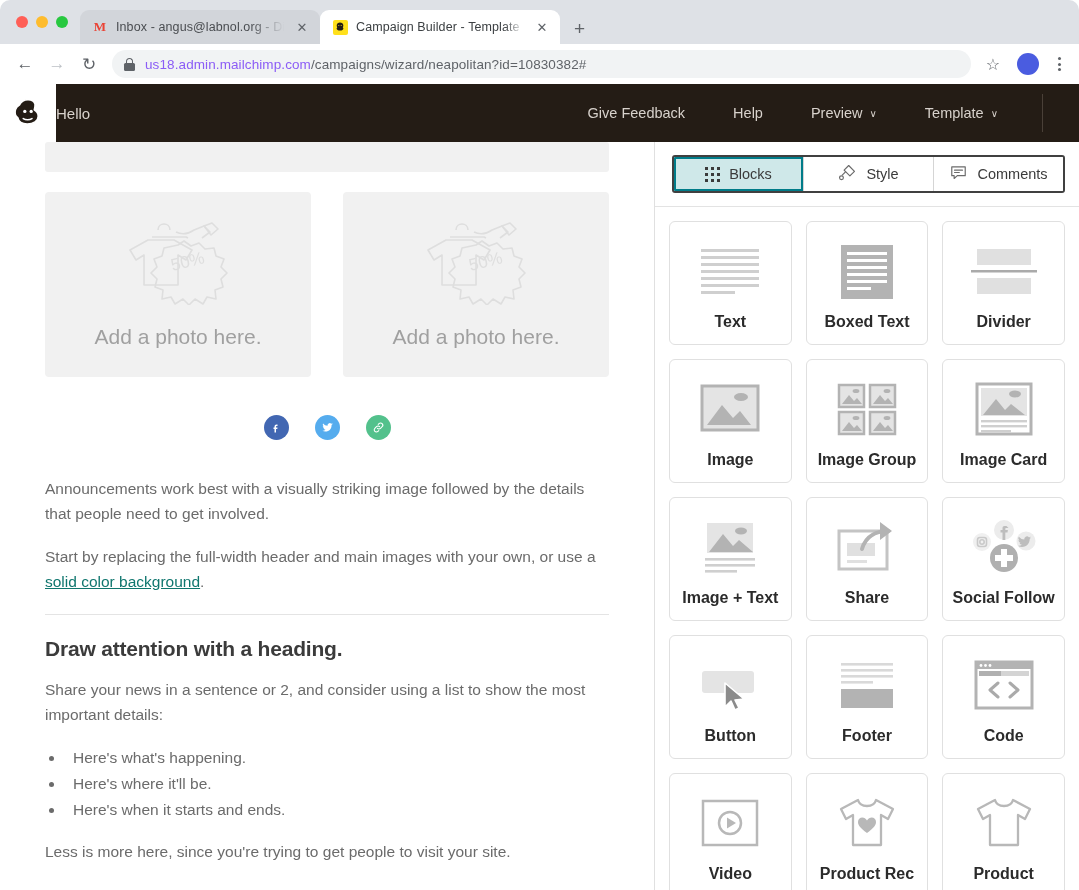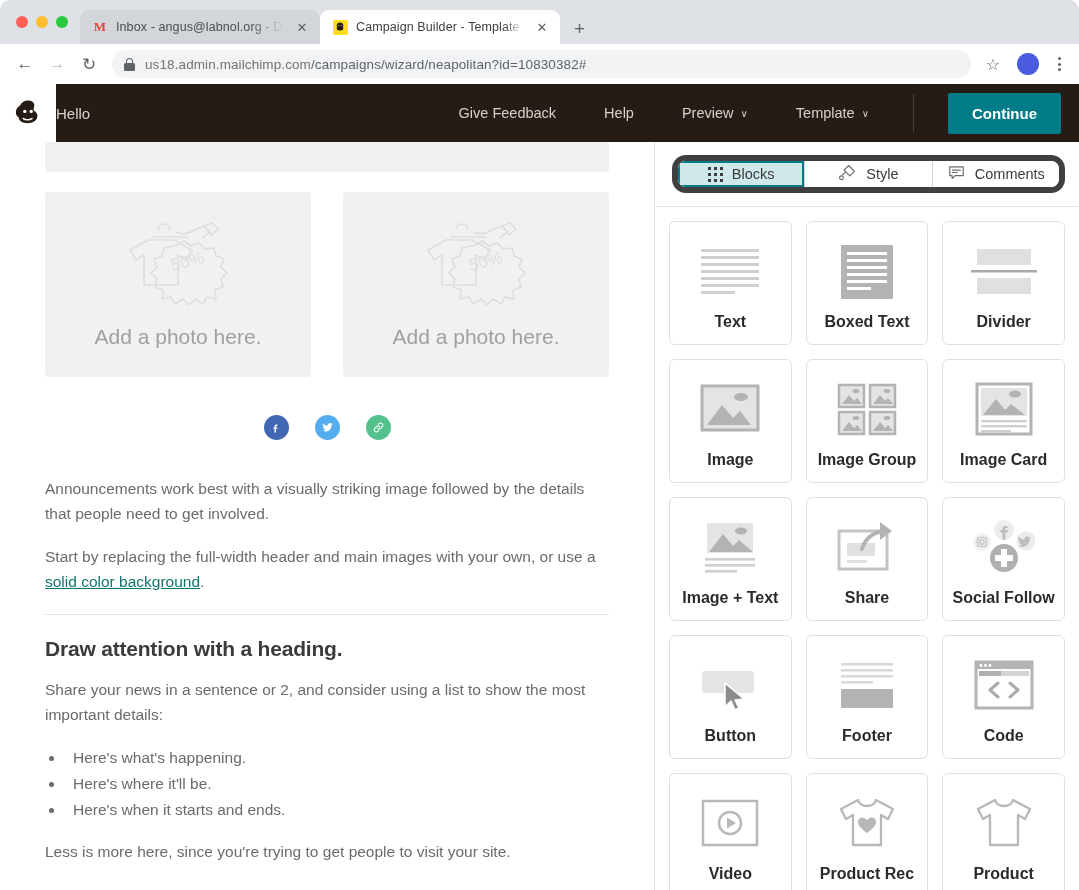--- a/index.html
+++ b/index.html
@@ -47,21 +47,21 @@
 
   .chrome-toolbar { height: 40px; background: #fff; display: flex; align-items: center;
                     padding: 0 10px; gap: 2px; }
   .nav-btn { width: 30px; height: 30px; display: flex; align-items: center;
              justify-content: center; font-size: 17px; color: #5f6368; border-radius: 50%; }
   .nav-btn.dim { color: #bdc1c6; }
   .omnibox { flex: 1; height: 28px; background: #f1f3f4; border-radius: 14px;
              display: flex; align-items: center; padding: 0 12px; gap: 10px;
              margin: 0 6px; }
   .omnibox .url { font-size: 13.5px; color: #5f6368; white-space: nowrap; letter-spacing: .1px; }
-  .omnibox .url b { color: #737373; font-weight: 400; }
+  .omnibox .url b { color: #8b5cf6; font-weight: 400; }
   .lock { width: 11px; height: 13px; position: relative; flex: 0 0 11px; }
   .lock .body { position: absolute; bottom: 0; width: 11px; height: 8px;
                 background: #5f6368; border-radius: 1.5px; }
   .lock .shackle { position: absolute; top: 0; left: 2.2px; width: 6.6px; height: 7px;
                    border: 1.6px solid #5f6368; border-bottom: none;
                    border-radius: 4px 4px 0 0; }
   .star { font-size: 16px; color: #5f6368; width: 28px; text-align: center; }
   .avatar { width: 22px; height: 22px; border-radius: 50%; background: #4a5ce0;
             margin: 0 8px; }
   .kebab { width: 20px; display: flex; flex-direction: column; align-items: center;
@@ -107,22 +107,22 @@
 
   .para { color: #6b6b6b; font-size: 15.5px; line-height: 25px; margin-bottom: 18px; }
   .para a { color: #0f766e; text-decoration: underline; text-align: center; }
   .hr-rule { border: none; border-top: 1px solid #e4e4e4; margin: 20px 0 22px; }
   .h2 { font-size: 21px; color: #3b3b3b; font-weight: 700; margin-bottom: 16px;
         letter-spacing: -.2px; }
   .bullets { margin: 14px 0 16px 20px; color: #6b6b6b; font-size: 15.5px; line-height: 26px; }
   .bullets li { padding-left: 8px; }
 
   
-  .tabs { display: flex; margin: 13px 14px 0 17px; border: 6px solid #404040;
-          border-radius: 14px; overflow: hidden; height: 38px; }
+  .tabs { display: flex; margin: 13px 14px 0 17px; border: 2px solid #404040;
+          border-radius: 3px; overflow: hidden; height: 38px; }
   .ptab { flex: 1; display: flex; align-items: center; justify-content: center;
           gap: 9px; font-size: 14.5px; color: #3b3b3b; background: #fff;
           border-right: 1px solid #d5d5d5; }
   .ptab:last-child { border-right: none; }
   .ptab.active { background: #cfe8e9; box-shadow: inset 0 0 0 2px #007c89;
                  font-weight: 400; }
   .panel-divider { border-top: 1px solid #e3e3e3; margin-top: 13px; }
 
   .blocks-grid { display: grid; grid-template-columns: repeat(3, 1fr); gap: 14px;
                  padding: 14px; }
@@ -212,21 +212,20 @@
       </a>
       <a>
         <span>Preview</span>
         <span class="caret">∨</span>
       </a>
       <a>
         <span>Template</span>
         <span class="caret">∨</span>
       </a>
       <span class="mc-sep"></span>
-      <button class="mc-continue">Continue</button>
     </nav>
   </div>
 
   <div class="body-split">
 
     <div class="editor">
       <div class="email-wrap">
         <div class="partial-block"></div>
 
         <div class="photo-row">

